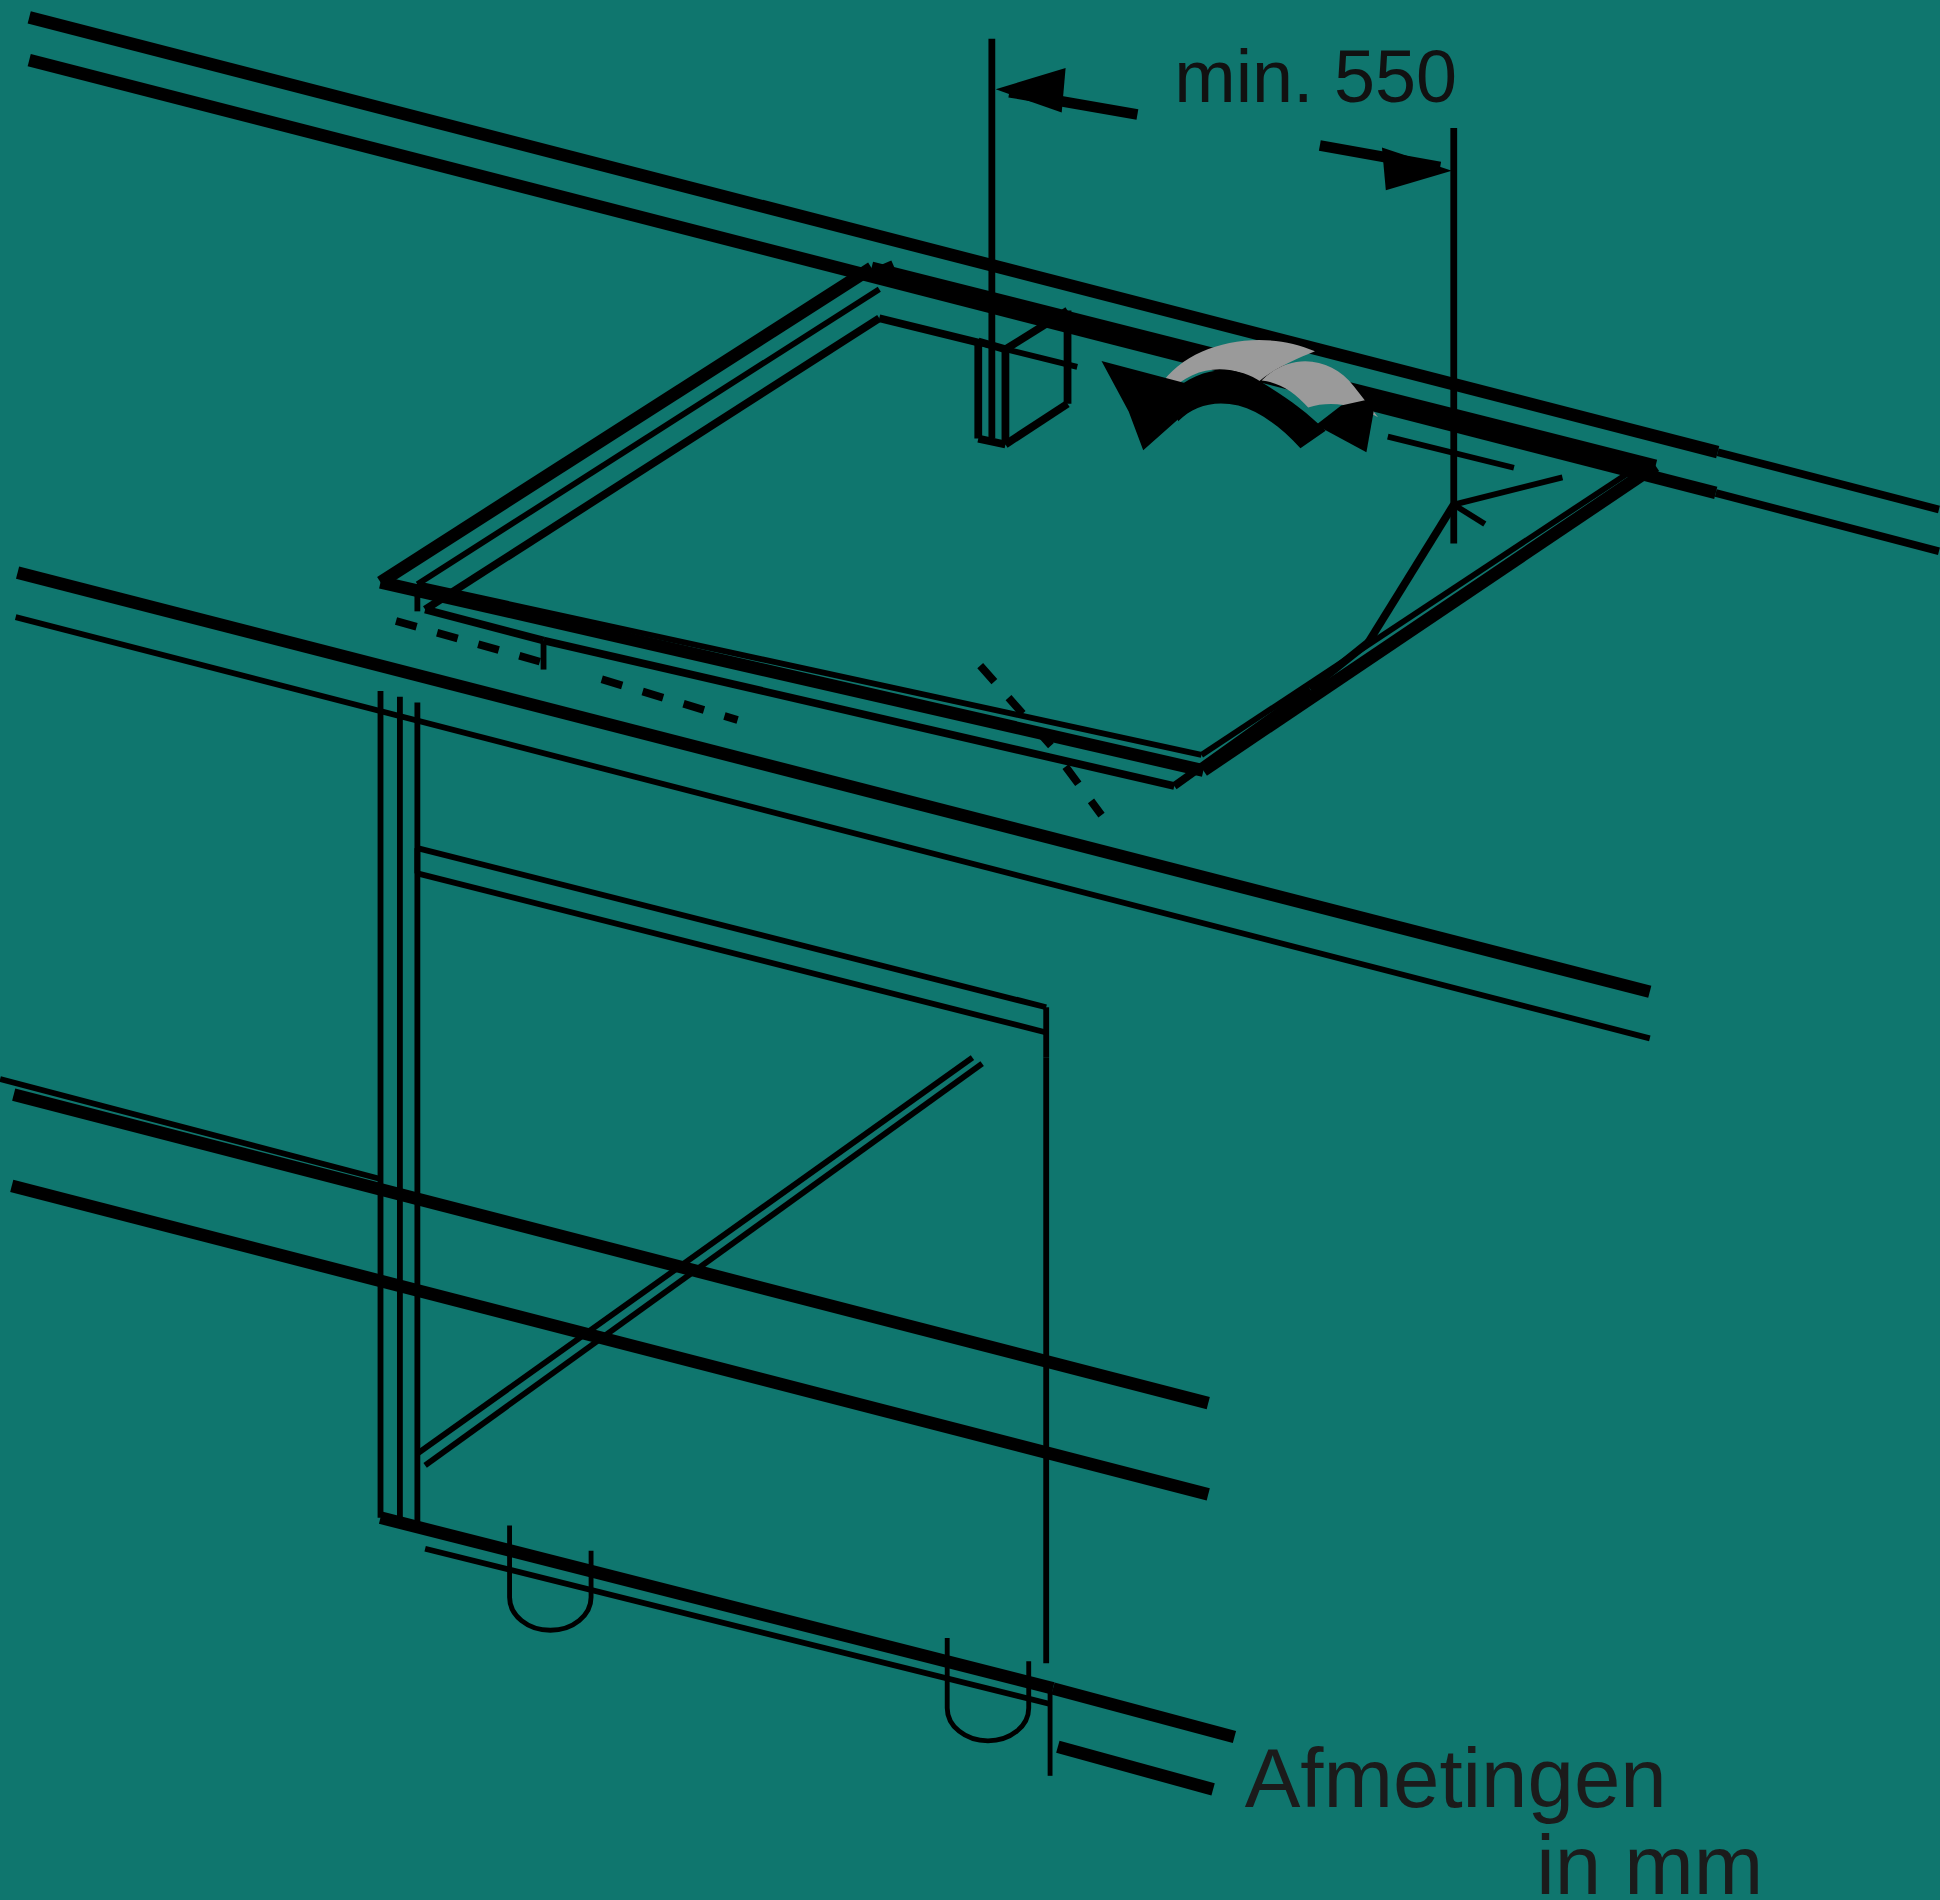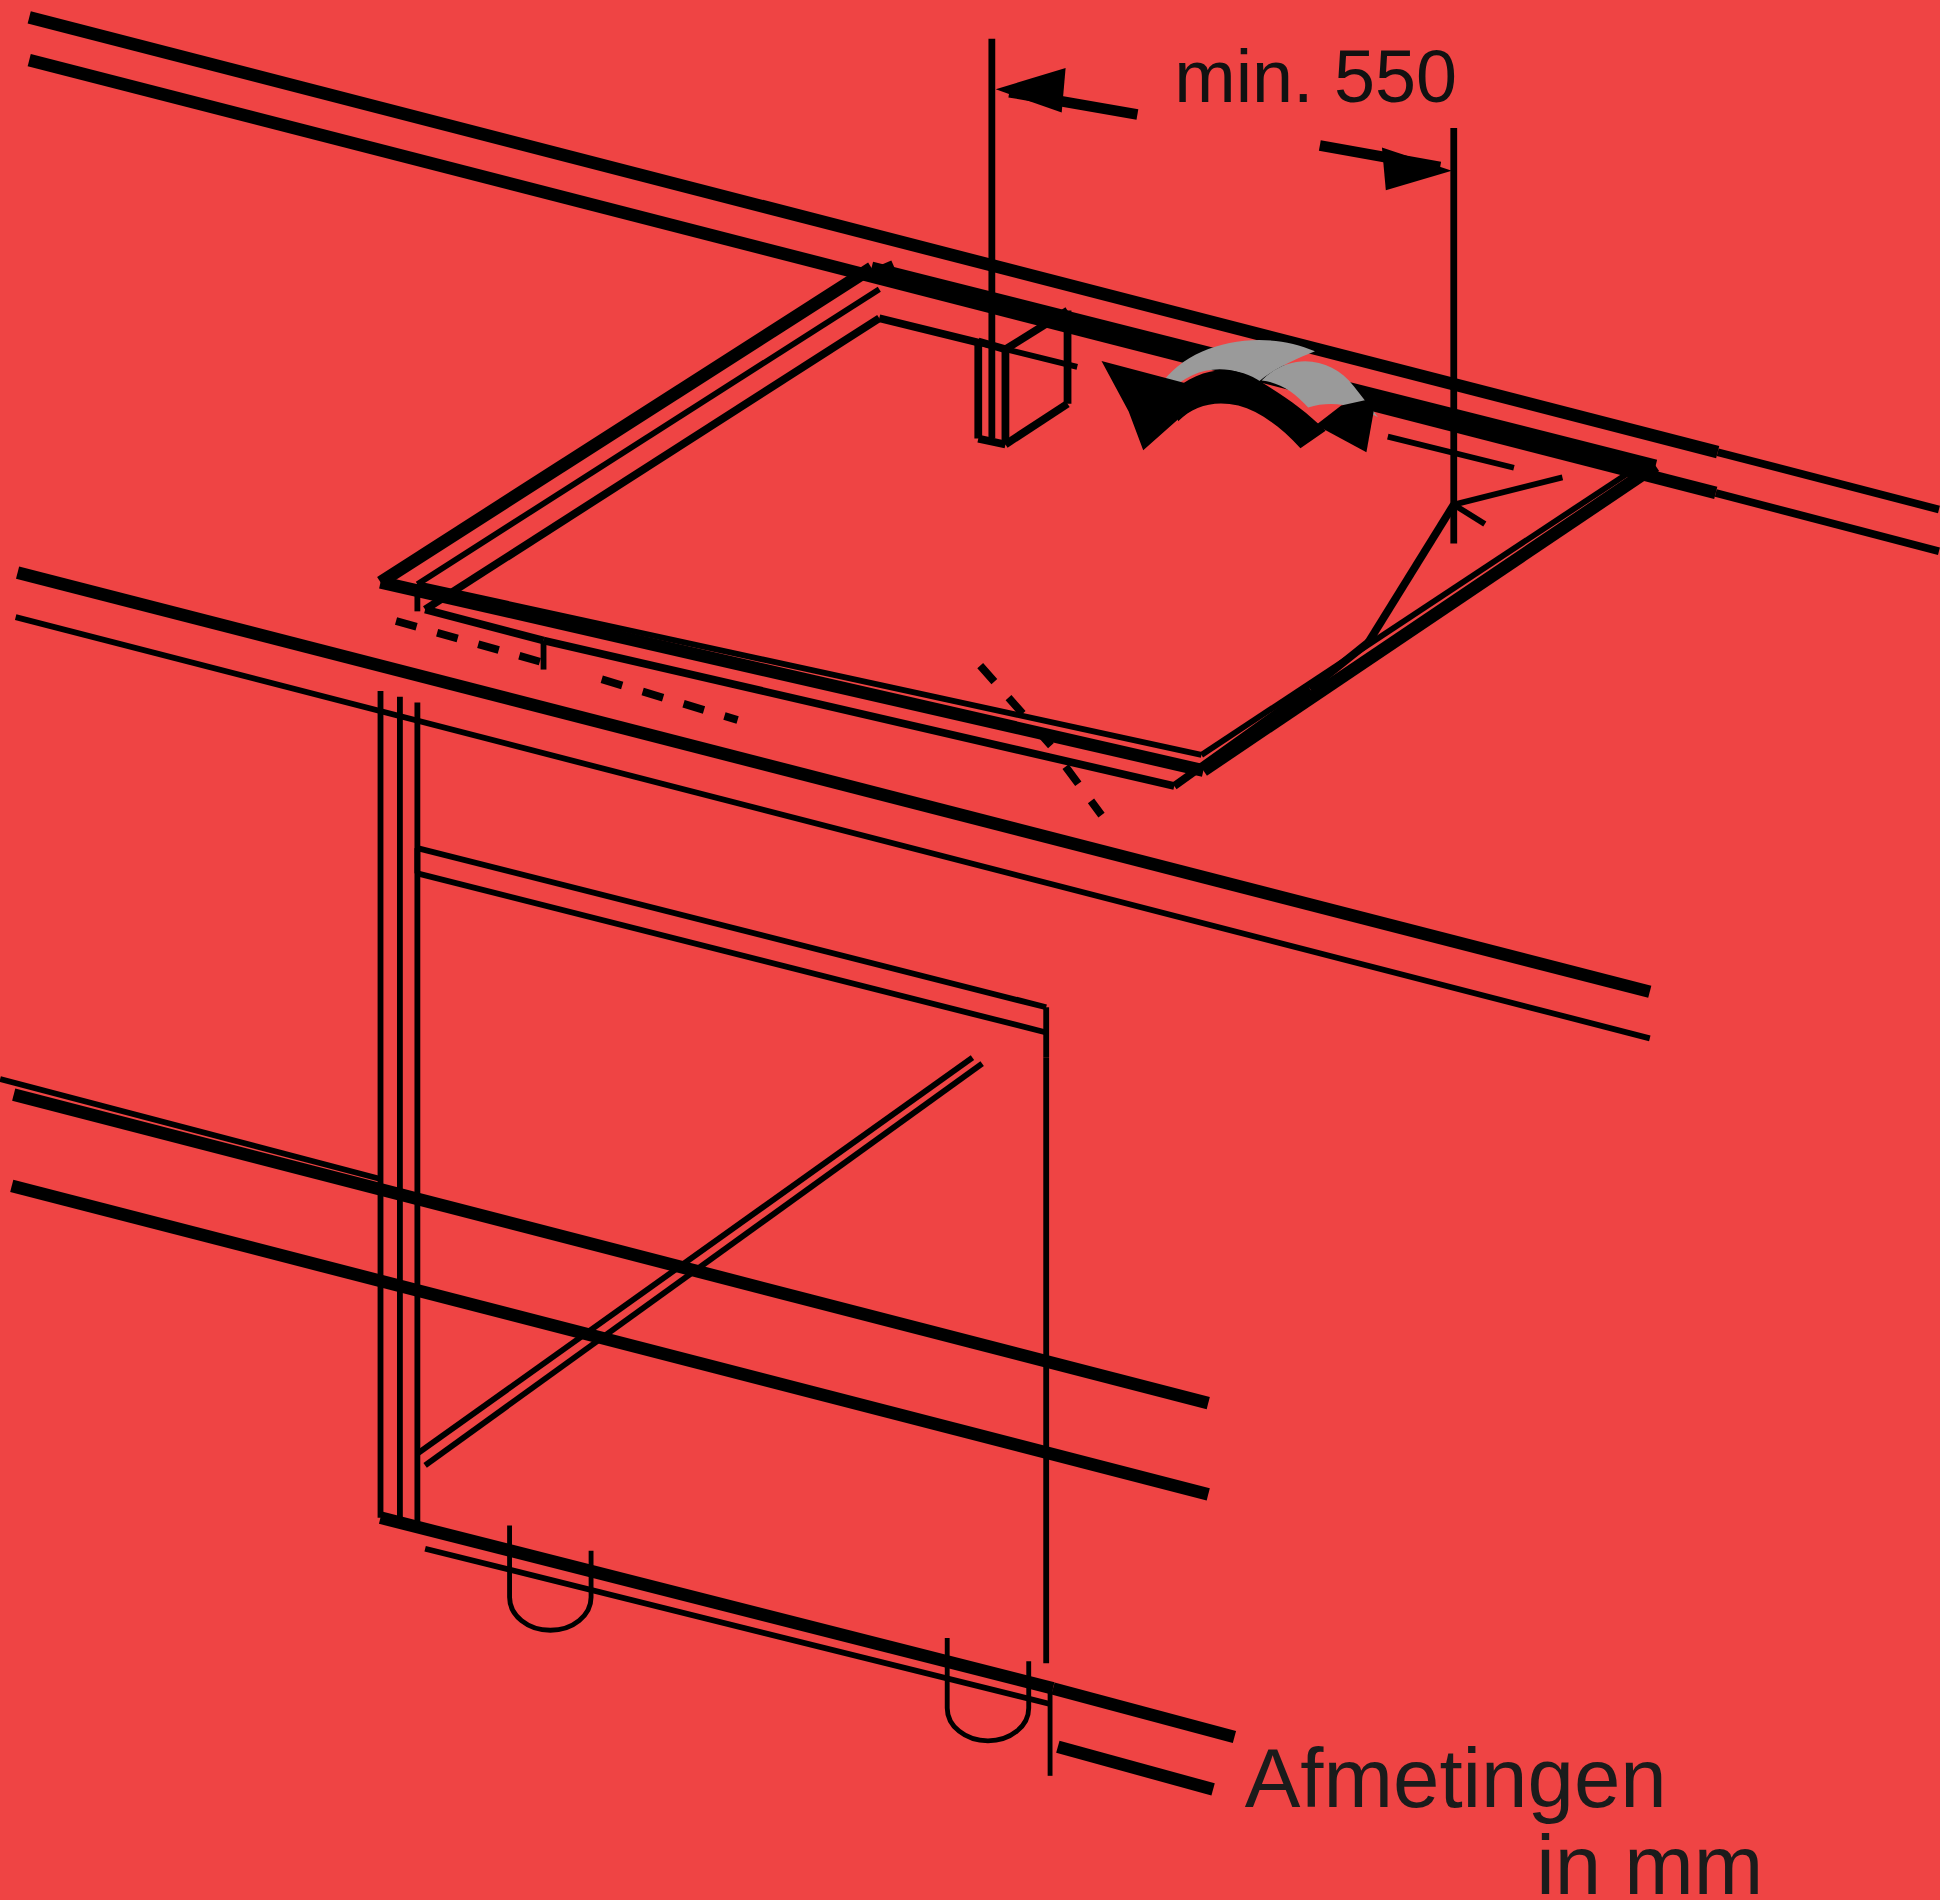--- a/index.html
+++ b/index.html
@@ -11,21 +11,21 @@
   body {
     width: 1941px;
     height: 1901px;
     overflow: hidden;
     font-family: "Liberation Sans", sans-serif;
   }
   #diagram-root {
     position: relative;
     width: 1941px;
     height: 1901px;
-    background: #ef4444;
+    background: #0f766e;
   }
   #diagram-svg {
     display: block;
     width: 1941px;
     height: 1901px;
   }
   .dim-text {
     font-family: "Liberation Sans", sans-serif;
     font-size: 76px;
     fill: #111111;

